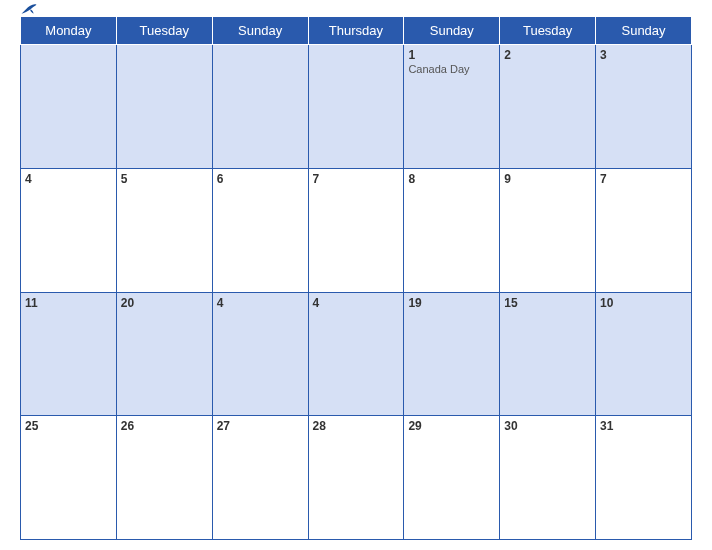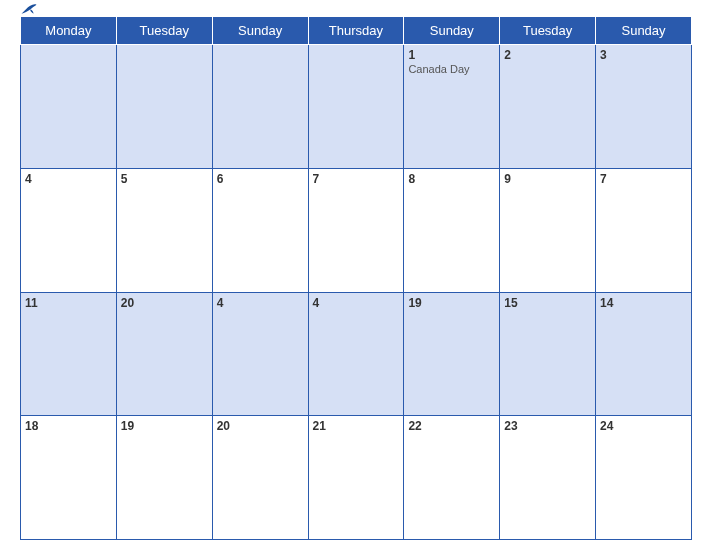--- a/index.html
+++ b/index.html
@@ -199,40 +199,40 @@
         <td>
           <div class="day-num">4</div>
         </td>
         <td>
           <div class="day-num">19</div>
         </td>
         <td>
           <div class="day-num">15</div>
         </td>
         <td>
-          <div class="day-num">14</div>
+          <div class="day-num">10</div>
         </td>
       </tr>
       <tr>
         <td>
-          <div class="day-num">18</div>
-        </td>
-        <td>
-          <div class="day-num">19</div>
-        </td>
-        <td>
-          <div class="day-num">20</div>
-        </td>
-        <td>
-          <div class="day-num">21</div>
-        </td>
-        <td>
-          <div class="day-num">22</div>
-        </td>
-        <td>
-          <div class="day-num">23</div>
-        </td>
-        <td>
-          <div class="day-num">24</div>
+          <div class="day-num">25</div>
+        </td>
+        <td>
+          <div class="day-num">26</div>
+        </td>
+        <td>
+          <div class="day-num">27</div>
+        </td>
+        <td>
+          <div class="day-num">28</div>
+        </td>
+        <td>
+          <div class="day-num">29</div>
+        </td>
+        <td>
+          <div class="day-num">30</div>
+        </td>
+        <td>
+          <div class="day-num">31</div>
         </td>
       </tr>
     </tbody>
 </table>
 
 </body></html>

